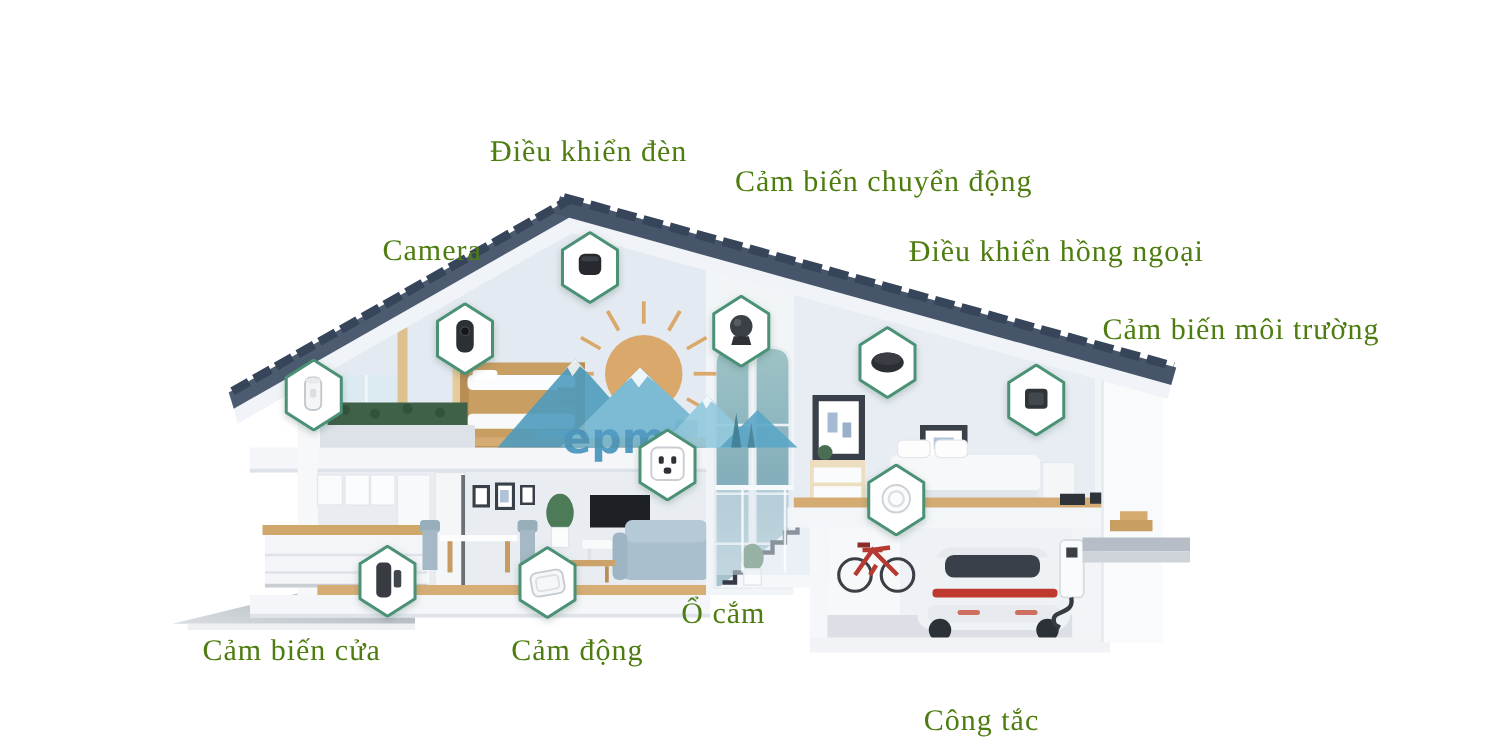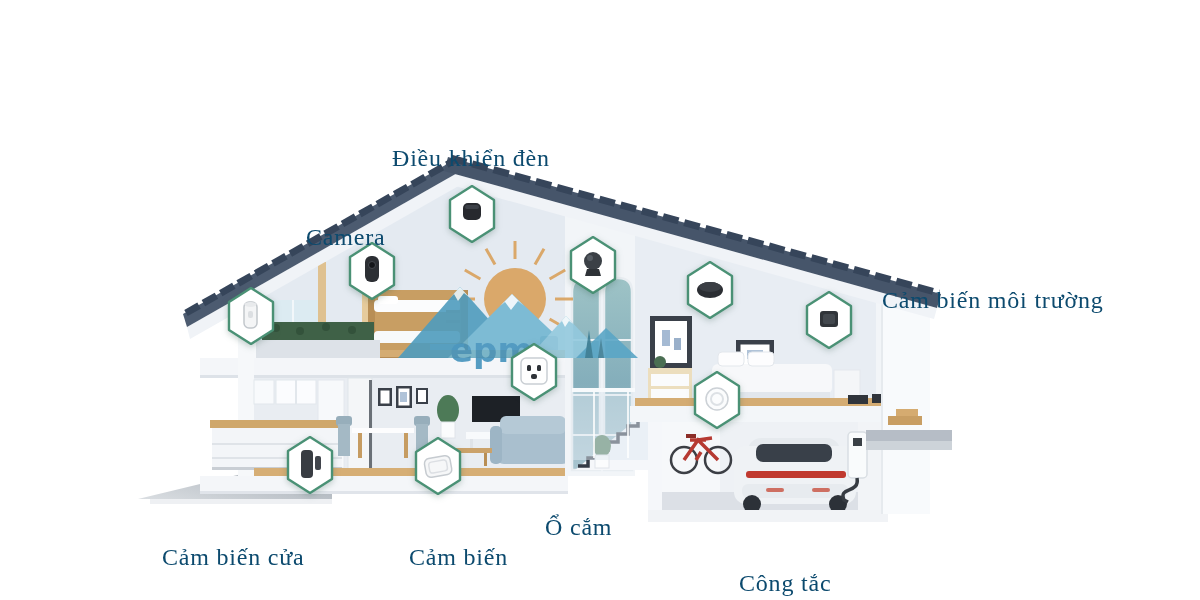--- a/index.html
+++ b/index.html
@@ -1,19 +1,19 @@
 <!DOCTYPE html>
 <html><head>
 <meta charset="utf-8">
 <style>
   html,body{margin:0;padding:0;background:#ffffff;}
   .canvas{position:relative;width:1200px;height:600px;background:#ffffff;overflow:hidden;
           font-family:"Liberation Serif","DejaVu Serif",serif;}
   .house-svg{position:absolute;left:0;top:0;}
-  .lbl{position:absolute;font-size:24px;line-height:1.3;color:#0c4a6e;letter-spacing:.8px;white-space:nowrap;margin-top:36px;}
+  .lbl{position:absolute;font-size:24px;line-height:1.3;color:#4d7c0f;letter-spacing:.8px;white-space:nowrap;}
   .hex{position:absolute;width:50px;height:58px;filter:drop-shadow(0 2px 3px rgba(50,90,75,.28));}
   .hex svg{display:block;}
 </style>
 </head>
 <body>
 
 <div class="canvas">
 
   <svg class="house-svg" width="1200" height="600" viewBox="0 0 1200 600">
     <defs>
@@ -347,20 +347,22 @@
     <svg width="50" height="58">
         <polygon points="25,1 47,15 47,43 25,57 3,43 3,15" fill="#ffffff" stroke="#4a9175" stroke-width="2.4" stroke-linejoin="round"></polygon>
       <g>
         <circle cx="25" cy="28" r="11" fill="#fbfcfd" stroke="#ccd1d6" stroke-width="1.5"></circle>
         <circle cx="25" cy="28" r="6" fill="none" stroke="#dde1e5" stroke-width="2"></circle>
       </g>
       </svg>
   </div>
 
   <div class="lbl" style="left:392px;top:107px">Điều khiển đèn</div>
+  <div class="lbl" style="left:588px;top:131px">Cảm biến chuyển động</div>
   <div class="lbl" style="left:306px;top:186px">Camera</div>
+  <div class="lbl" style="left:727px;top:187px">Điều khiển hồng ngoại</div>
   <div class="lbl" style="left:162px;top:506px">Cảm biến cửa</div>
   <div class="lbl" style="left:882px;top:249px">Cảm biến môi trường</div>
-  <div class="lbl" style="left:409px;top:506px">Cảm biến</div>
+  <div class="lbl" style="left:409px;top:506px">Cảm động</div>
   <div class="lbl" style="left:545px;top:476px">Ổ cắm</div>
-  <div class="lbl" style="left:739px;top:532px">Công tắc</div>
+  <div class="lbl" style="left:739px;top:562px">Công tắc</div>
 
 </div>
 
 </body></html>

